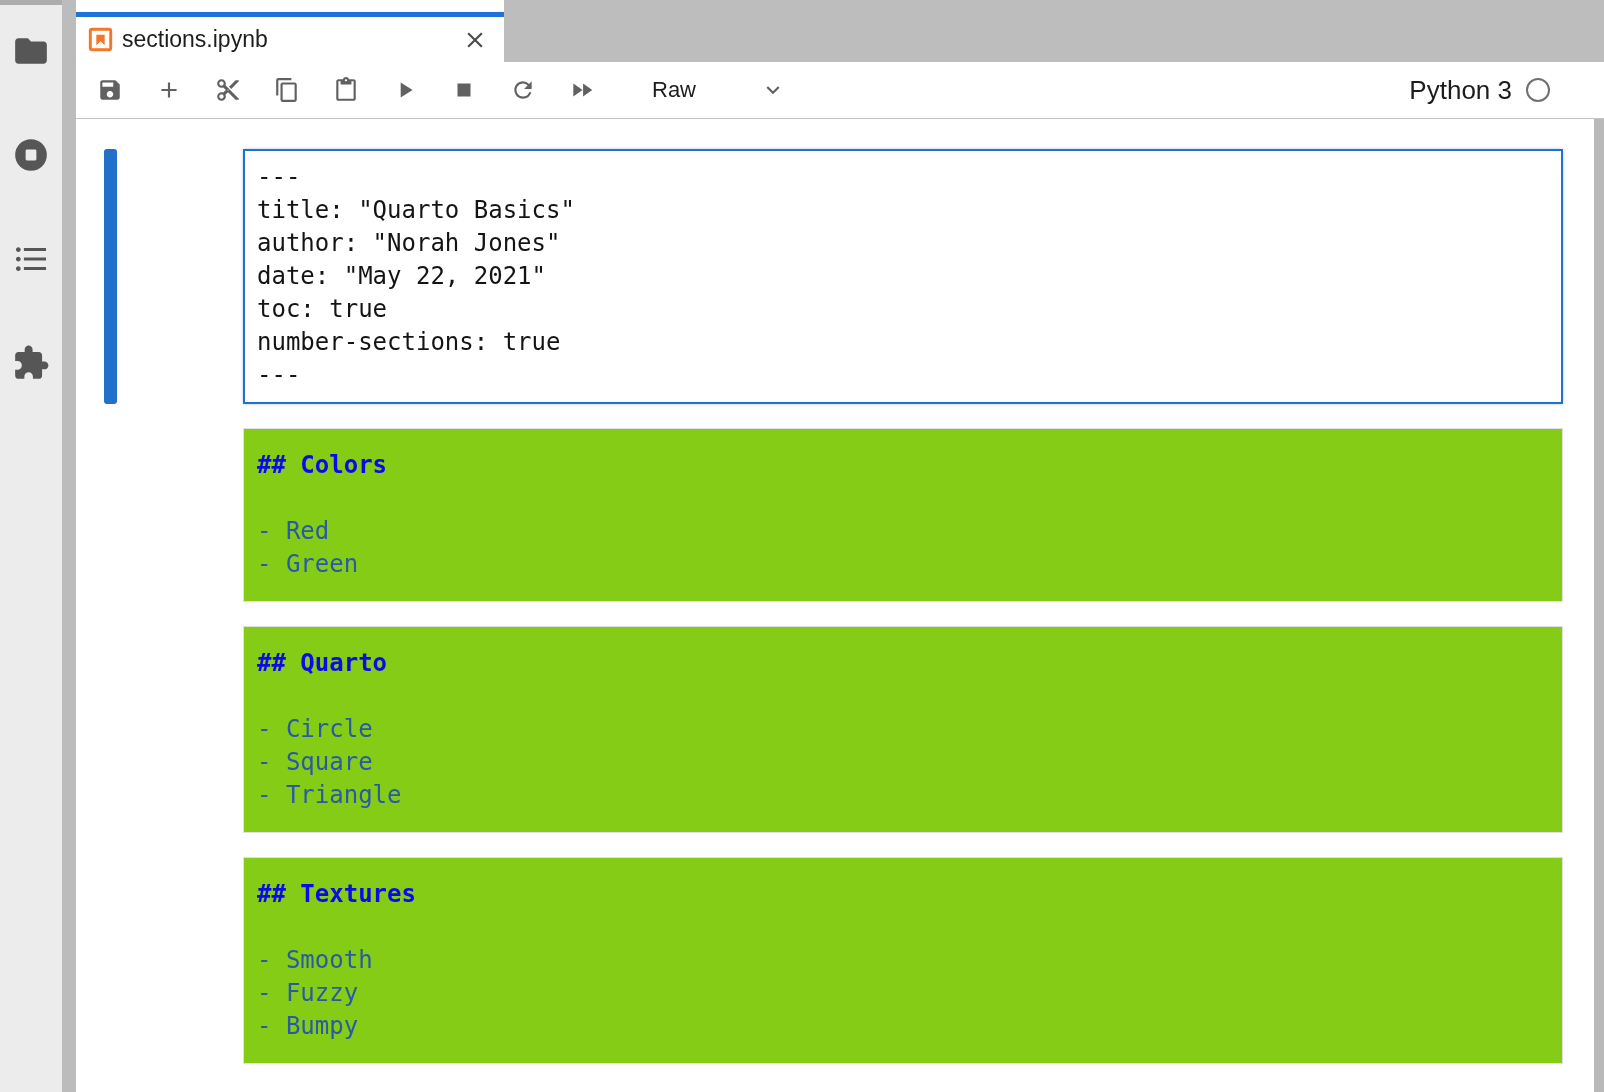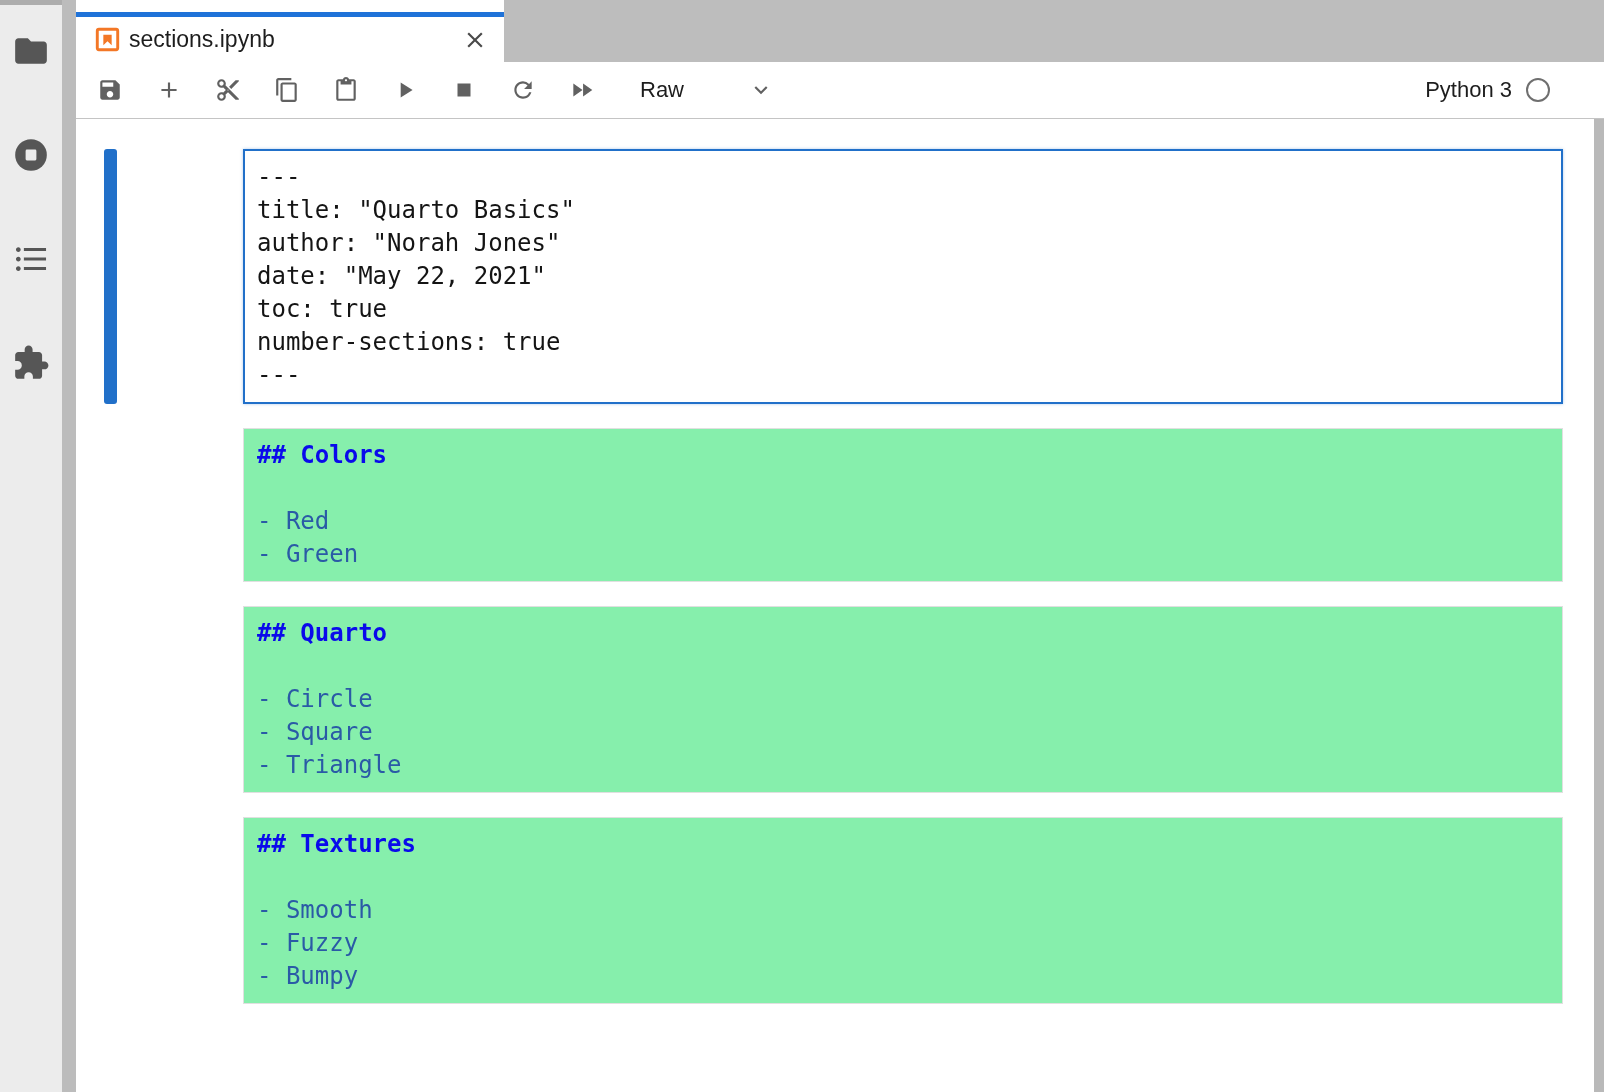--- a/index.html
+++ b/index.html
@@ -19,50 +19,50 @@
 
   .divider{width:14px;background:#bcbcbc;flex-shrink:0;}
 
   
   .main{flex:1;display:flex;flex-direction:column;position:relative;min-width:0;}
 
   
   .tabbar{height:62px;background:#bdbdbd;position:relative;flex-shrink:0;}
   .tab{position:absolute;left:0;top:0;width:428px;height:62px;background:#fff;cursor:pointer;}
   .tab-blue{position:absolute;top:12px;left:0;right:0;height:5px;background:#1f72d8;}
-  .tab-content{position:absolute;top:17px;left:0;right:0;bottom:0;display:flex;align-items:center;padding:0 15px 0 19px;}
+  .tab-content{position:absolute;top:17px;left:0;right:0;bottom:0;display:flex;align-items:center;padding:0 15px 0 12px;}
   .tab-label{font-size:23px;color:#1d1d1d;margin-left:9px;flex:1;white-space:nowrap;overflow:hidden;}
   .tab-close{width:28px;height:28px;display:flex;align-items:center;justify-content:center;cursor:pointer;}
   .tab-close svg{width:26px;height:26px;fill:#4a4a4a;}
   .nbicon{width:25px;height:25px;flex-shrink:0;}
 
   
   .toolbar{height:56px;background:#fff;border-bottom:1px solid #c4c4c4;display:flex;align-items:center;padding-left:21px;flex-shrink:0;}
   .tbtn{width:26px;height:26px;margin-right:33px;display:flex;align-items:center;justify-content:center;cursor:pointer;flex-shrink:0;}
   .tbtn svg{width:26px;height:26px;fill:#616161;}
-  .celltype{display:flex;align-items:center;margin-left:12px;cursor:pointer;}
+  .celltype{display:flex;align-items:center;margin-left:24px;cursor:pointer;}
   .celltype-label{font-size:22px;color:#1d1d1d;}
   .celltype .chev{width:26px;height:26px;margin-left:64px;}
   .celltype .chev svg{width:26px;height:26px;fill:#616161;}
   .kernel{margin-left:auto;display:flex;align-items:center;margin-right:54px;}
-  .kernel-label{font-size:22px;color:#1d1d1d;margin-right:14px;}
+  .kernel-label{font-size:26px;color:#1d1d1d;margin-right:14px;}
   .kernel-circle{width:20px;height:20px;border:2.5px solid #6f6f6f;border-radius:50%;background:#fff;}
 
   
   .right-strip{position:absolute;right:0;top:119px;bottom:0;width:10px;background:#b9b9b9;}
 
   
   .content{flex:1;background:#fff;padding:30px 41px 0 28px;overflow:hidden;}
   .cell-row{display:flex;margin-bottom:24px;}
   .collapser{width:13px;border-radius:3px;flex-shrink:0;cursor:pointer;}
   .cell-row.selected .collapser{background:#2170c9;}
   .gutter{width:126px;flex-shrink:0;}
   .cell-box{flex:1;font-family:"DejaVu Sans Mono",monospace;font-size:24px;line-height:33px;min-width:0;}
   .cell-box.raw{background:#fff;border:2px solid #2170c9;padding:10px 12px;color:#141414;box-shadow:0 0 3px rgba(33,112,201,0.35);}
-  .cell-box.markdown{background:#86efac;border:1px solid #e0e0e0;padding:10px 13px;color:#141414;}
+  .cell-box.markdown{background:#84cc16;border:1px solid #e0e0e0;padding:20px 13px;color:#141414;}
   .line{white-space:pre;}
   .line.heading{color:#0a0aeb;font-weight:bold;}
   .line.list{color:#2a5aa6;}
 </style>
 </head>
 <body>
 
 <div class="app">
 
   <div class="sidebar">

